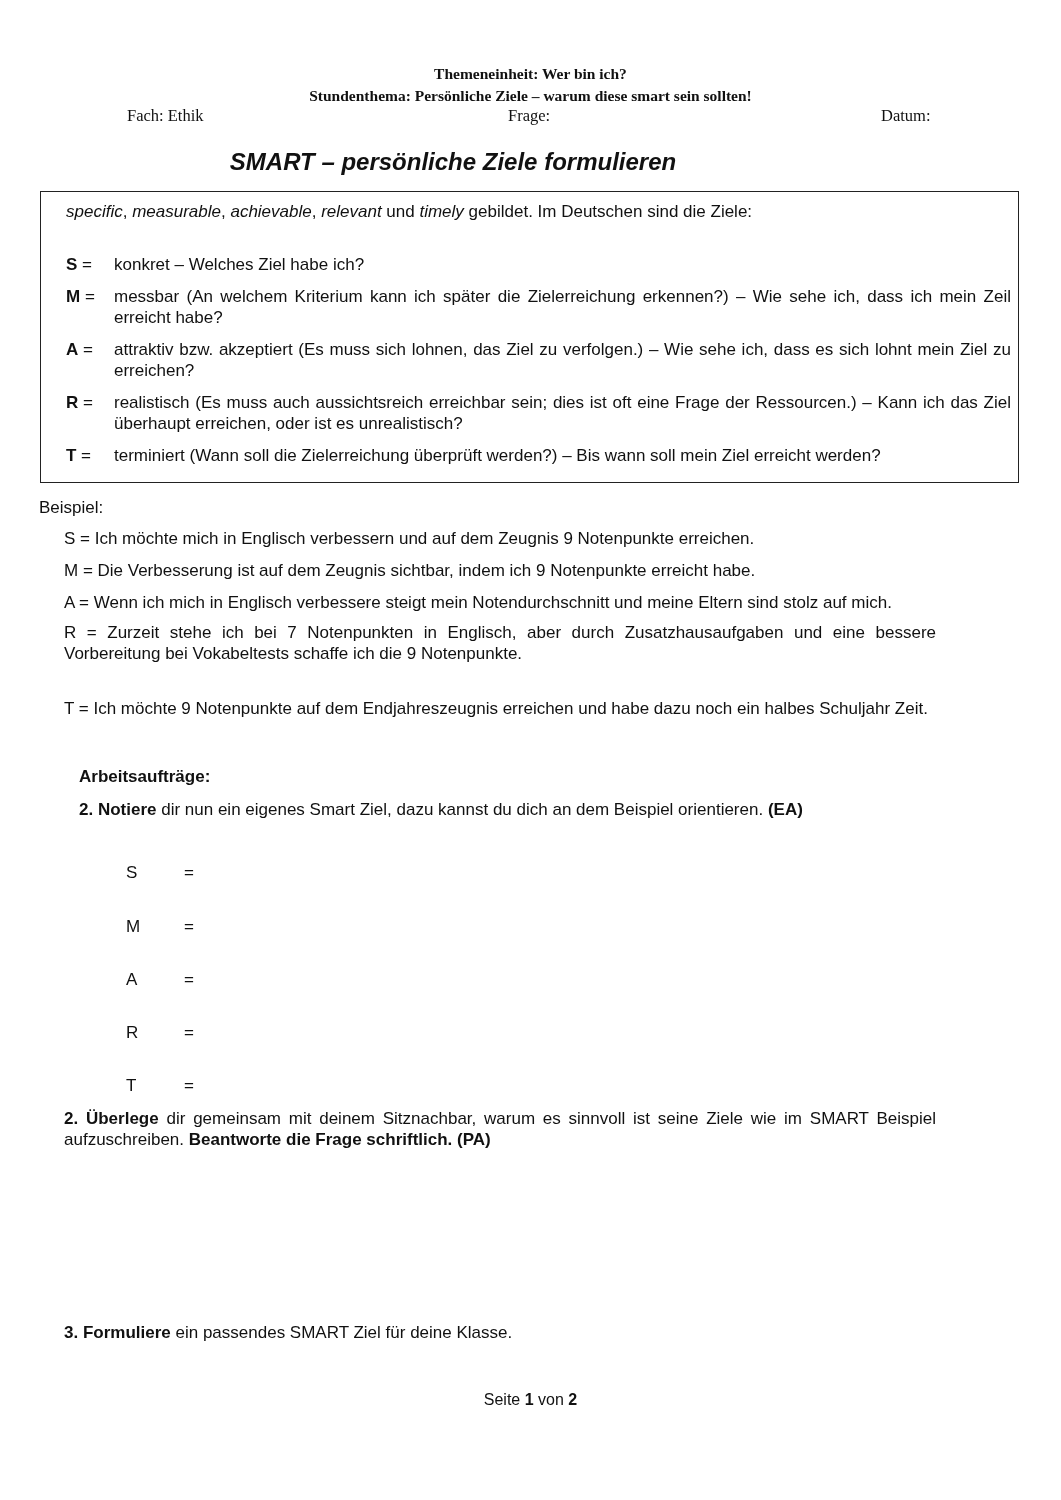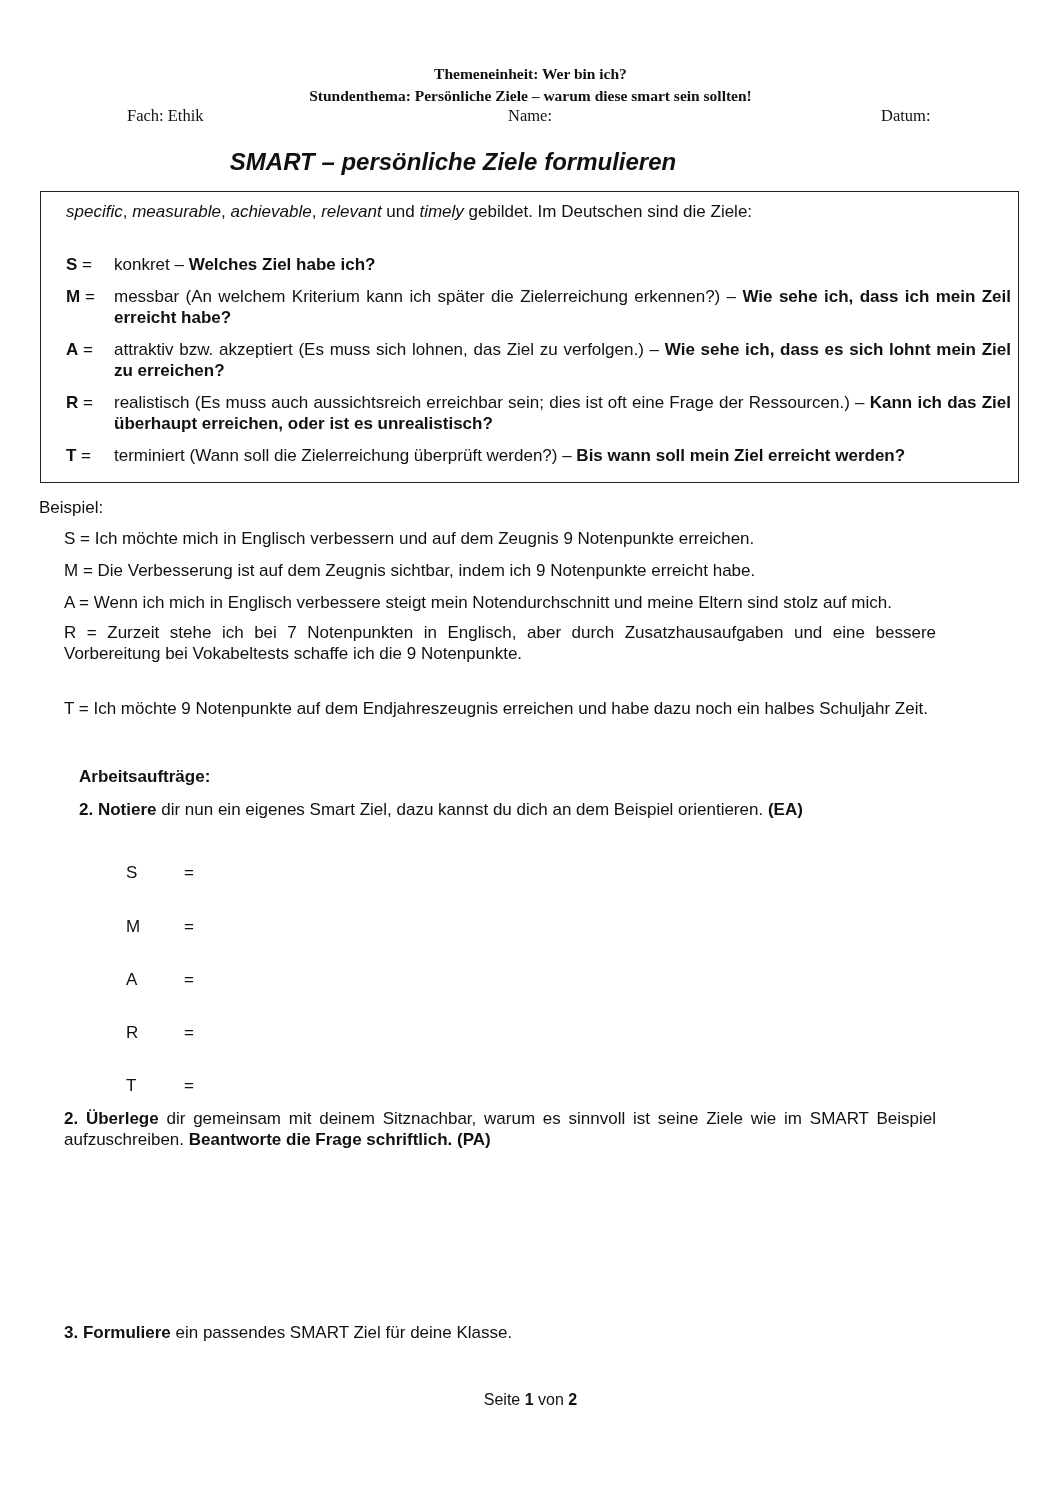--- a/index.html
+++ b/index.html
@@ -18,21 +18,21 @@
 
     #title { top: 148px; left: 0; width: 906px; text-align: center; font-weight: bold; font-size: 24px; font-style: italic; }
 
     #box { left: 40px; top: 191px; width: 979px; height: 292px; border: 1.5px solid #222; box-sizing: border-box; }
     .box-intro { position: absolute; left: 25px; top: 9px; width: 943px; font-size: 17px; line-height: 21px; text-align: justify; }
     .box-intro .line1 { text-align-last: justify; display: block; }
     .def { position: absolute; left: 25px; width: 945px; font-size: 17px; line-height: 21px; }
     .def .letter { position: absolute; left: 0; top: 0; }
     .def .letter b { font-weight: bold; }
     .def .text { margin-left: 48px; display: block; }
-    .def b { font-weight: bold; }
+    .def b { font-weight: normal; }
 
     .plain { font-size: 17px; line-height: 21px; }
     #beispiel-label { left: 39px; top: 497px; }
     .ex { left: 64px; width: 872px; }
     .justify { text-align: justify; }
 
     #tasks-title { left: 79px; top: 766px; font-weight: bold; }
     #task1 { left: 79px; top: 799px; }
     .fill-row { left: 126px; font-size: 17px; }
     .fill-row .eq { position: absolute; left: 58px; top: 0; }
@@ -40,21 +40,21 @@
     #task2 { left: 64px; top: 1108px; width: 872px; }
     #task3 { left: 64px; top: 1322px; }
     #footer { left: 0; width: 1061px; top: 1391px; text-align: center; font-size: 16px; }
   </style>
 </head>
 <body>
 
 <div id="hdr-1" class="abs head-line serif">Themeneinheit: Wer bin ich?</div>
 <div id="hdr-2" class="abs head-line serif">Stundenthema: Persönliche Ziele – warum diese smart sein sollten!</div>
 <div id="meta-fach" class="abs meta serif">Fach: Ethik</div>
-<div id="meta-name" class="abs meta serif">Name:</div>
+<div id="meta-name" class="abs meta serif">Frage:</div>
 <div id="meta-datum" class="abs meta serif">Datum:</div>
 
 <div id="title" class="abs sans">SMART – persönliche Ziele formulieren</div>
 
 <div id="box" class="abs sans">
   <div class="box-intro">
     <span><i>specific</i><span>, </span><i>measurable</i><span>, </span><i>achievable</i><span>, </span><i>relevant</i><span> und </span><i>timely</i><span> gebildet. Im Deutschen sind die Ziele:</span></span>
   </div>
 
   <div class="def" style="top:62px;">

